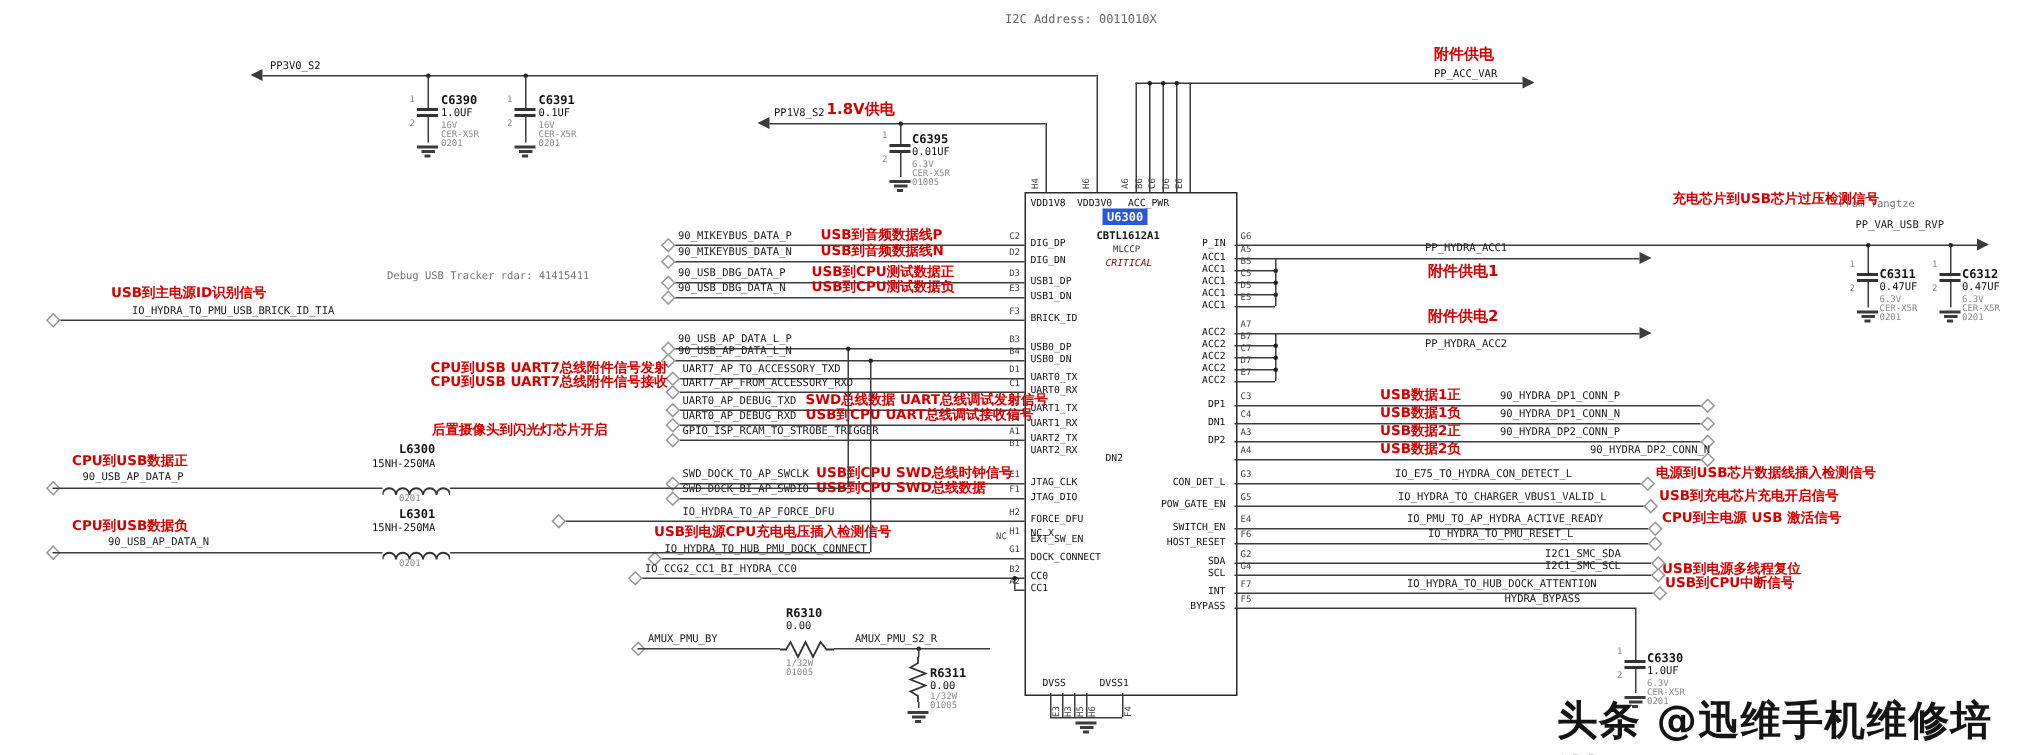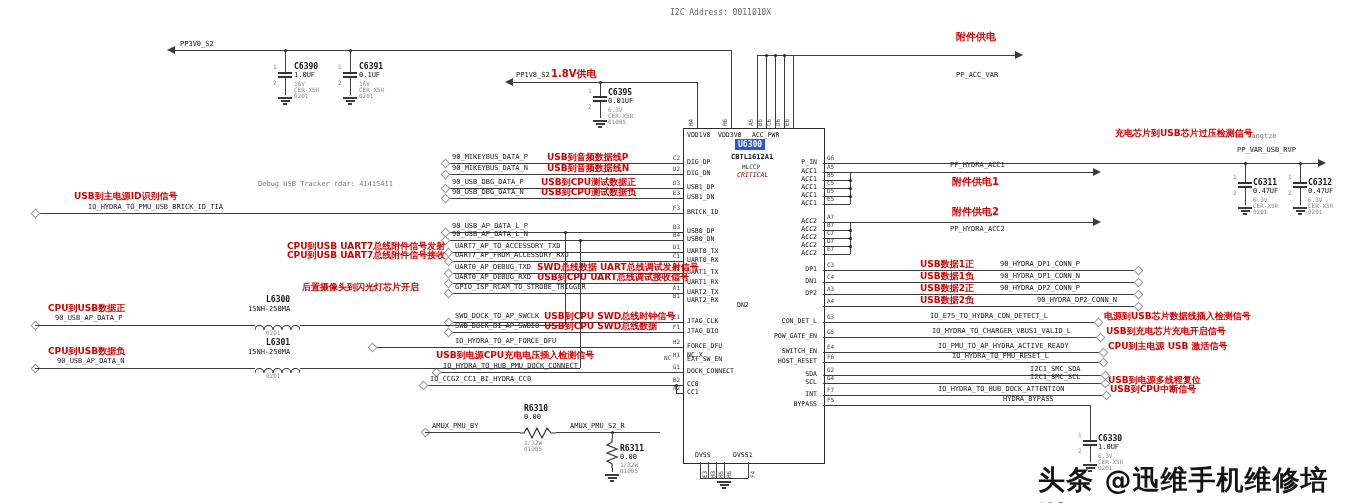--- a/index.html
+++ b/index.html
@@ -30,21 +30,21 @@
   #title{position:absolute;left:670px;top:8px;font-size:8px;color:#666;}
   #watermark{position:absolute;left:1038px;top:462px;font-size:27px;font-weight:bold;color:#141414;
              font-family:"DejaVu Sans",sans-serif;letter-spacing:1px;}
   #debug-note{left:258px;top:180px;}
   #from-yangtze{left:1226px;top:132px;}
   #nc-note{position:absolute;left:664px;top:354px;font-size:6px;color:#555;}
   #pp3v0-label{left:180px;top:40px;color:#111;}
   #pp1v8-label{left:516px;top:71px;color:#111;}
   #pp1v8-red{left:551px;top:68px;}
   #acc-red{left:956px;top:31px;}
-  #acc-net{left:956px;top:45px;color:#111;margin-top:26px;}
+  #acc-net{left:956px;top:45px;color:#111;}
   #ic-ref{position:absolute;left:735px;top:139px;background:#2a57d6;color:#fff;
           font-size:8px;font-weight:bold;padding:1px 3px;line-height:9px;}
   #ic-part{position:absolute;left:731px;top:153px;font-size:7px;font-weight:bold;color:#111;}
   #ic-pkg{position:absolute;left:742px;top:163px;font-size:6px;color:#333;}
   #ic-note{position:absolute;left:737px;top:171px;font-size:6.5px;color:#8a0000;font-style:italic;}
 </style>
 </head>
 <body>
 
 <div id="canvas">
@@ -321,21 +321,21 @@
     <div class="stub" style="left: 445px; top: 270px;"></div>
     <div class="net" style="left: 455px; top: 263px;">UART0_AP_DEBUG_TXD</div>
     <div class="red" style="left: 537px; top: 262px;">SWD总线数据 UART总线调试发射信号</div>
     <div class="h" style="left: 448px; top: 283px; width: 235px;"></div>
     <div class="stub" style="left: 445px; top: 280px;"></div>
     <div class="net" style="left: 455px; top: 273px;">UART0_AP_DEBUG_RXD</div>
     <div class="red" style="left: 537px; top: 272px;">USB到CPU UART总线调试接收信号</div>
     <div class="h" style="left: 448px; top: 293px; width: 235px;"></div>
     <div class="stub" style="left: 445px; top: 290px;"></div>
     <div class="net" style="left: 455px; top: 283px;">GPIO_ISP_RCAM_TO_STROBE_TRIGGER</div>
-    <div class="red" style="left: 302px; top: 282px; text-align: center;">后置摄像头到闪光灯芯片开启</div>
+    <div class="red" style="left: 288px; top: 282px; text-align: center;">后置摄像头到闪光灯芯片开启</div>
     <div class="h" style="left: 448px; top: 322px; width: 235px;"></div>
     <div class="stub" style="left: 445px; top: 319px;"></div>
     <div class="net" style="left: 455px; top: 312px;">SWD_DOCK_TO_AP_SWCLK</div>
     <div class="red" style="left: 544px; top: 311px;">USB到CPU SWD总线时钟信号</div>
     <div class="h" style="left: 448px; top: 332px; width: 235px;"></div>
     <div class="stub" style="left: 445px; top: 329px;"></div>
     <div class="net" style="left: 455px; top: 322px;">SWD_DOCK_BI_AP_SWDIO</div>
     <div class="red" style="left: 544px; top: 321px;">USB到CPU SWD总线数据</div>
     <div class="h" style="left: 372px; top: 347px; width: 311px;"></div>
     <div class="stub" style="left: 369px; top: 344px;"></div>
@@ -368,21 +368,21 @@
     <div class="svgbox" style="left: 255px; top: 359px; width: 45px; height: 10px;"><svg width="45" height="10">
         <path d="M0,9 A4.5,4.5 0 0 1 9,9 A4.5,4.5 0 0 1 18,9 A4.5,4.5 0 0 1 27,9 A4.5,4.5 0 0 1 36,9 A4.5,4.5 0 0 1 45,9" fill="none" stroke="#333" stroke-width="1.2"></path>
       </svg></div>
     <div class="h" style="left: 300px; top: 368px; width: 280px;"></div>
     <div class="v" style="left: 580px; top: 240px; height: 128px;"></div>
     <div class="dot" style="left: 578.5px; top: 238.5px;"></div>
     <div class="ref" style="left: 266px; top: 338px;">L6301</div>
     <div class="val" style="left: 248px; top: 348px;">15NH-250MA</div>
     <div class="tiny" style="left: 266px; top: 373px;">0201</div>
     <div class="red" style="left: 48px; top: 346px;">CPU到USB数据负</div>
-    <div class="net" style="left: 57px; top: 357px;">90_USB_AP_DATA_N</div>
+    <div class="net" style="left: 72px; top: 357px;">90_USB_AP_DATA_N</div>
     <div class="stub" style="left: 422px; top: 429px;"></div>
     <div class="h" style="left: 425px; top: 432px; width: 95px;"></div>
     <div class="svgbox" style="left: 520px; top: 425px; width: 36px; height: 14px;"><svg width="36" height="14">
         <polyline points="0,7 4,7 7,2 12,12 17,2 22,12 27,2 31,7 36,7" fill="none" stroke="#333" stroke-width="1.2"></polyline>
       </svg></div>
     <div class="h" style="left: 556px; top: 432px; width: 104px;"></div>
     <div class="net" style="left: 432px; top: 422px;">AMUX_PMU_BY</div>
     <div class="net" style="left: 570px; top: 422px;">AMUX_PMU_S2_R</div>
     <div class="ref" style="left: 524px; top: 404px;">R6310</div>
     <div class="val" style="left: 524px; top: 413px;">0.00</div>
@@ -441,21 +441,21 @@
     <div class="stub" style="left: 1135px; top: 279px;"></div>
     <div class="red" style="left: 920px; top: 271px;">USB数据1负</div>
     <div class="net" style="left: 1000px; top: 272px;">90_HYDRA_DP1_CONN_N</div>
     <div class="h" style="left: 823px; top: 294px; width: 315px;"></div>
     <div class="stub" style="left: 1135px; top: 291px;"></div>
     <div class="red" style="left: 920px; top: 283px;">USB数据2正</div>
     <div class="net" style="left: 1000px; top: 284px;">90_HYDRA_DP2_CONN_P</div>
     <div class="h" style="left: 823px; top: 306px; width: 315px;"></div>
     <div class="stub" style="left: 1135px; top: 303px;"></div>
     <div class="red" style="left: 920px; top: 295px;">USB数据2负</div>
-    <div class="net" style="left: 1037px; top: 296px;">90_HYDRA_DP2_CONN_N</div>
+    <div class="net" style="left: 1060px; top: 296px;">90_HYDRA_DP2_CONN_N</div>
     <div class="h" style="left: 823px; top: 322px; width: 275px;"></div>
     <div class="stub" style="left: 1095px; top: 319px;"></div>
     <div class="net" style="left: 930px; top: 312px;">IO_E75_TO_HYDRA_CON_DETECT_L</div>
     <div class="red" style="left: 1104px; top: 311px;">电源到USB芯片数据线插入检测信号</div>
     <div class="h" style="left: 823px; top: 337px; width: 277px;"></div>
     <div class="stub" style="left: 1097px; top: 334px;"></div>
     <div class="net" style="left: 932px; top: 327px;">IO_HYDRA_TO_CHARGER_VBUS1_VALID_L</div>
     <div class="red" style="left: 1106px; top: 326px;">USB到充电芯片充电开启信号</div>
     <div class="h" style="left: 823px; top: 352px; width: 280px;"></div>
     <div class="stub" style="left: 1100px; top: 349px;"></div>

